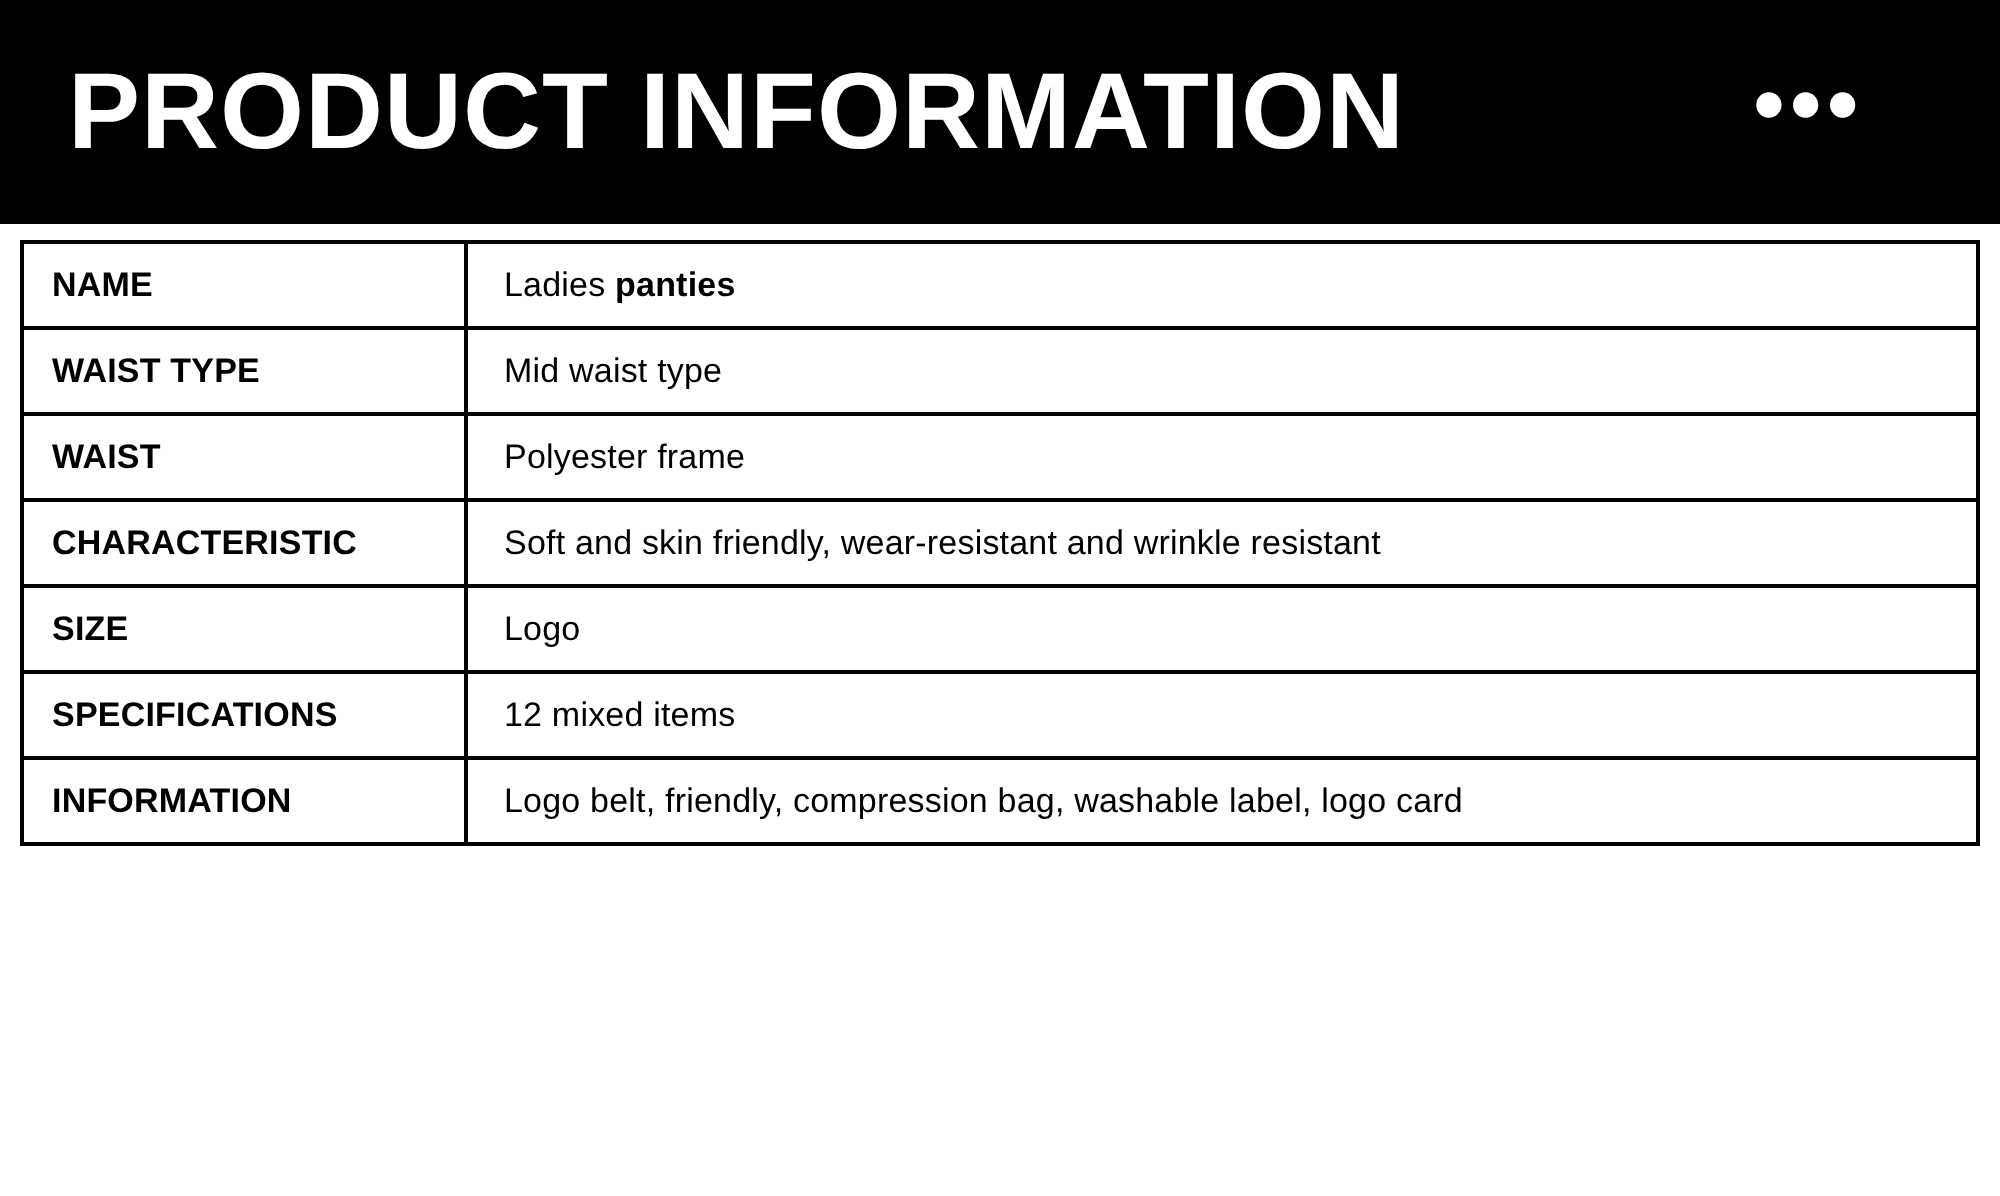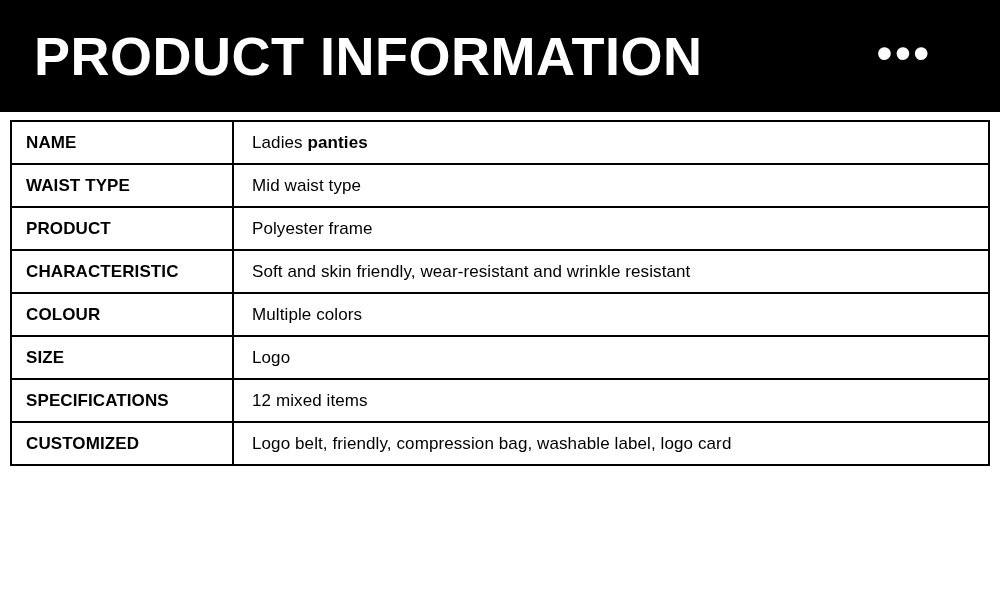--- a/index.html
+++ b/index.html
@@ -96,39 +96,35 @@
     <tbody>
       <tr>
         <td class="cell-label">NAME</td>
         <td class="cell-value"><span>Ladies </span><span class="bold-inline">panties</span></td>
       </tr>
       <tr>
         <td class="cell-label">WAIST TYPE</td>
         <td class="cell-value">Mid waist type</td>
       </tr>
       <tr>
-        <td class="cell-label">PRODUCT</td>
+        <td class="cell-label">WAIST</td>
         <td class="cell-value">Polyester frame</td>
       </tr>
       <tr>
         <td class="cell-label">CHARACTERISTIC</td>
         <td class="cell-value">Soft and skin friendly, wear-resistant and wrinkle resistant</td>
-      </tr>
-      <tr>
-        <td class="cell-label">COLOUR</td>
-        <td class="cell-value">Multiple colors</td>
       </tr>
       <tr>
         <td class="cell-label">SIZE</td>
         <td class="cell-value">Logo</td>
       </tr>
       <tr>
         <td class="cell-label">SPECIFICATIONS</td>
         <td class="cell-value">12 mixed items</td>
       </tr>
       <tr>
-        <td class="cell-label">CUSTOMIZED</td>
+        <td class="cell-label">INFORMATION</td>
         <td class="cell-value">Logo belt, friendly, compression bag, washable label, logo card</td>
       </tr>
     </tbody>
   </table>
 
 </div>
 
 </body></html>

